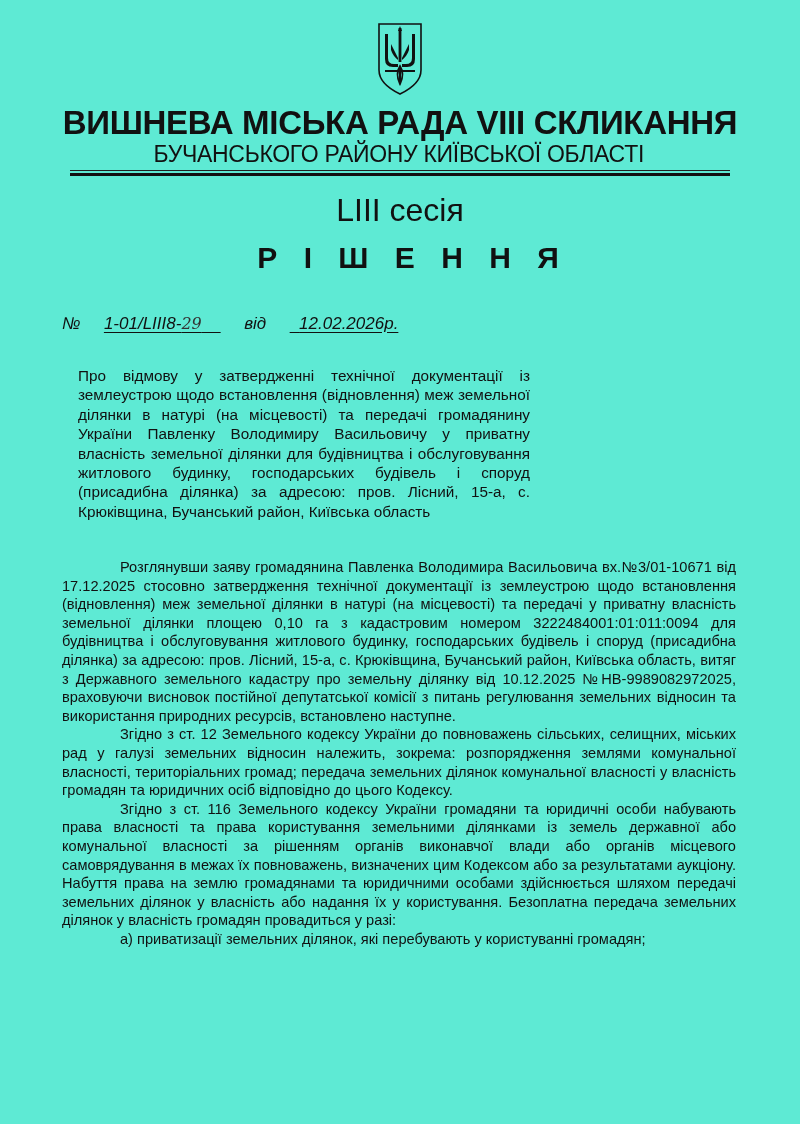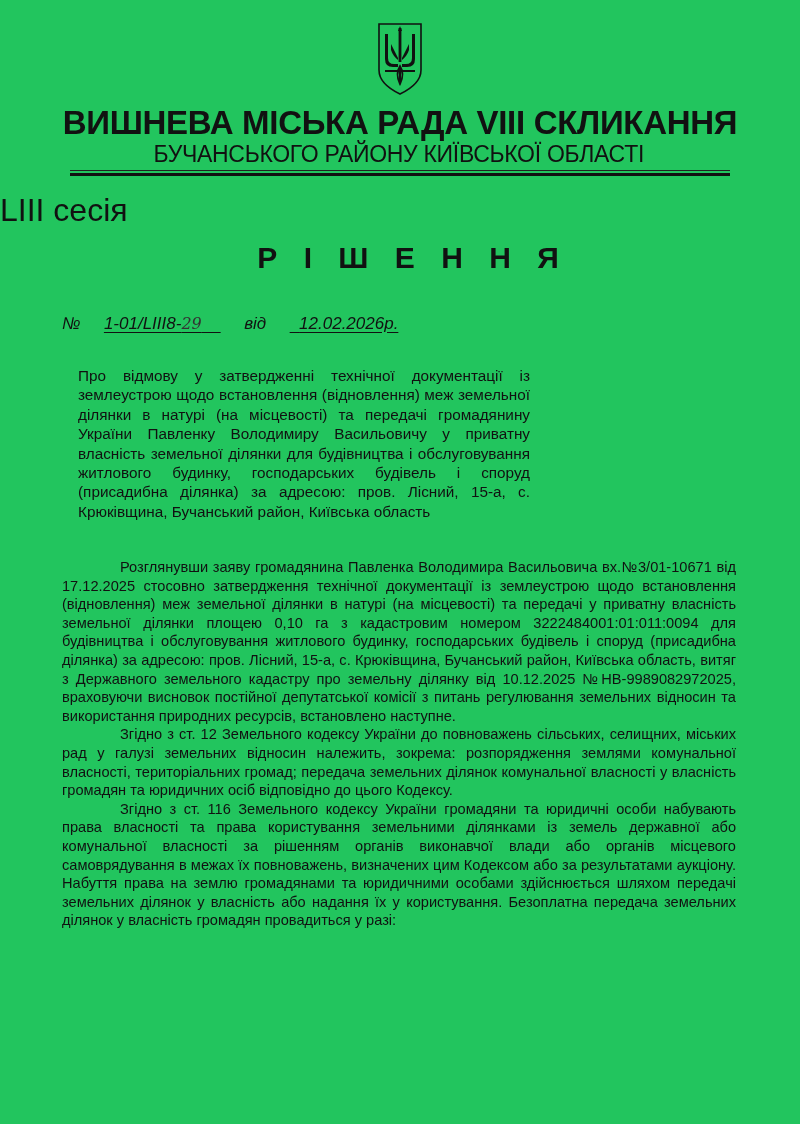--- a/index.html
+++ b/index.html
@@ -1,25 +1,25 @@
 <!DOCTYPE html>
 <html><head>
 <meta charset="utf-8">
 <style>
   html, body { margin: 0; padding: 0; background: #ffffff; }
   body { width: 800px; height: 1124px; position: relative; overflow: hidden; color: #111; }
-  .page { position: absolute; left: 0; top: 0; width: 800px; height: 1124px; background: #22c55e; }
+  .page { position: absolute; left: 0; top: 0; width: 800px; height: 1124px; background: #5eead4; }
   .emblem { position: absolute; left: 376px; top: 22px; width: 48px; height: 74px; }
   .org-title { position: absolute; left: 0; width: 800px; top: 104px; text-align: center;
     font-family: "Liberation Sans", sans-serif; font-weight: bold; font-size: 33px; letter-spacing: -0.3px; line-height: 38px; }
   .org-sub { position: absolute; left: 0; width: 644px; top: 140px; text-align: right;
     font-family: "Liberation Sans", sans-serif; font-size: 23px; line-height: 28px; letter-spacing: -0.3px; }
   .rule-thin { position: absolute; left: 70px; width: 660px; top: 170px; height: 1px; background: #222; }
   .rule-thick { position: absolute; left: 70px; width: 660px; top: 173px; height: 3px; background: #111; }
-  .session { position: absolute; left: 0; width: 800px; top: 190px; 
+  .session { position: absolute; left: 0; width: 800px; top: 190px; text-align: center;
     font-family: "Liberation Sans", sans-serif; font-size: 32px; line-height: 40px; }
   .decision { position: absolute; left: 0; width: 800px; top: 238px; text-align: center;
     font-family: "Liberation Sans", sans-serif; font-weight: bold; font-size: 30px; letter-spacing: 9px; line-height: 40px; padding-left: 25px; box-sizing: border-box; }
   .number-line { position: absolute; left: 62px; top: 312px; font-family: "Liberation Sans", sans-serif;
     font-style: italic; font-size: 17px; line-height: 24px; white-space: nowrap; }
   .number-line .u { text-decoration: underline; text-underline-offset: 3px; }
   .number-line .hand { font-family: "DejaVu Serif", serif; font-style: italic; color: #333; font-size: 16px; }
   .gap { display: inline-block; width: 14px; }
   .subject { position: absolute; left: 78px; top: 366px; width: 452px; text-align: justify;
     font-family: Liberation Sans, sans-serif; font-size: 15.3px; line-height: 19.4px; }
@@ -64,15 +64,16 @@
     <span class="gap"></span>
     <span class="u">&nbsp;&nbsp;<span>12.02.2026р.</span></span>
   </div>
 
   <div class="subject">Про відмову у затвердженні технічної документації із землеустрою щодо встановлення (відновлення) меж земельної ділянки в натурі (на місцевості) та передачі громадянину України Павленку Володимиру Васильовичу у приватну власність земельної ділянки для будівництва і обслуговування житлового будинку, господарських будівель і споруд (присадибна ділянка) за адресою: пров. Лісний, 15-а, с. Крюківщина, Бучанський район, Київська область</div>
 
   <div class="body-text">
     <p>Розглянувши заяву громадянина Павленка Володимира Васильовича вх.№3/01-10671 від 17.12.2025 стосовно затвердження технічної документації із землеустрою щодо встановлення (відновлення) меж земельної ділянки в натурі (на місцевості) та передачі у приватну власність земельної ділянки площею 0,10 га з кадастровим номером 3222484001:01:011:0094 для будівництва і обслуговування житлового будинку, господарських будівель і споруд (присадибна ділянка) за адресою: пров. Лісний, 15-а, с. Крюківщина, Бучанський район, Київська область, витяг з Державного земельного кадастру про земельну ділянку від 10.12.2025 №НВ-9989082972025, враховуючи висновок постійної депутатської комісії з питань регулювання земельних відносин та використання природних ресурсів, встановлено наступне.</p>
     <p>Згідно з ст. 12 Земельного кодексу України до повноважень сільських, селищних, міських рад у галузі земельних відносин належить, зокрема: розпорядження землями комунальної власності, територіальних громад; передача земельних ділянок комунальної власності у власність громадян та юридичних осіб відповідно до цього Кодексу.</p>
     <p>Згідно з ст. 116 Земельного кодексу України громадяни та юридичні особи набувають права власності та права користування земельними ділянками із земель державної або комунальної власності за рішенням органів виконавчої влади або органів місцевого самоврядування в межах їх повноважень, визначених цим Кодексом або за результатами аукціону. Набуття права на землю громадянами та юридичними особами здійснюється шляхом передачі земельних ділянок у власність або надання їх у користування. Безоплатна передача земельних ділянок у власність громадян провадиться у разі:</p>
+    <p>а) приватизації земельних ділянок, які перебувають у користуванні громадян;</p>
   </div>
 
 </div>
 
 </body></html>

